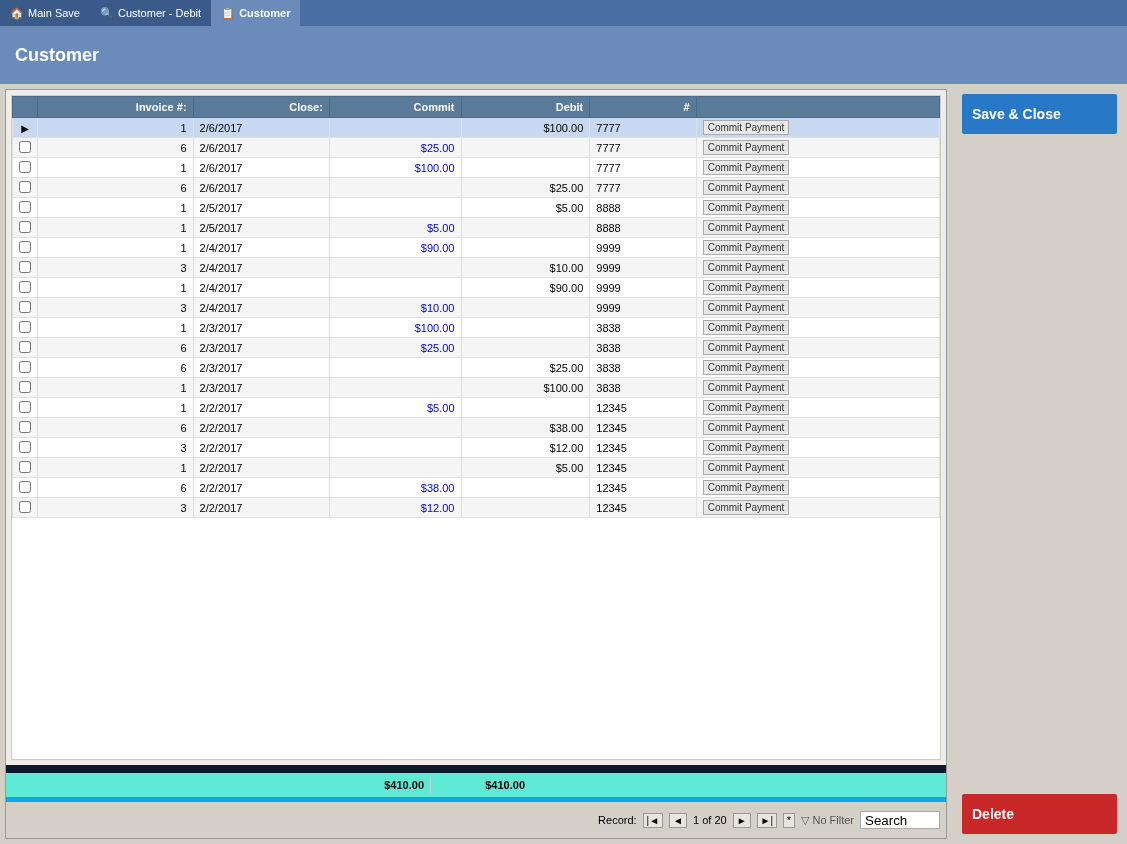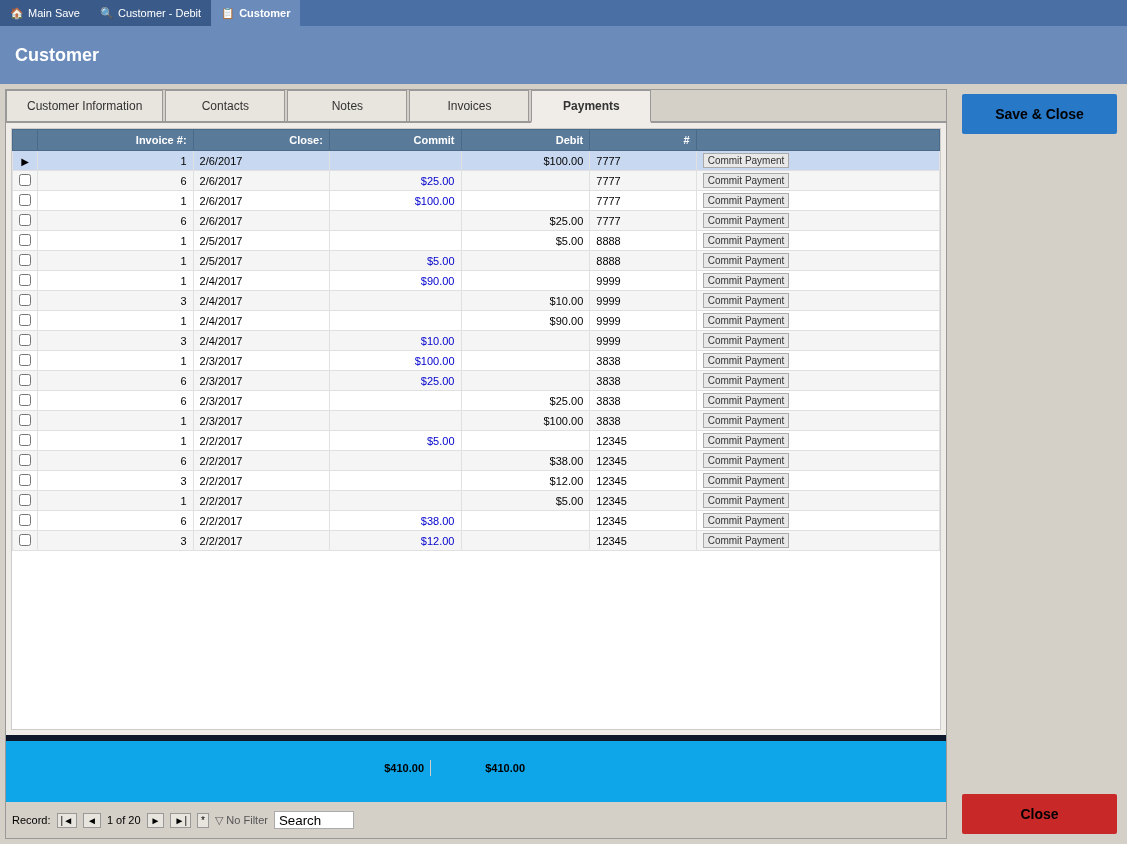--- a/index.html
+++ b/index.html
@@ -36,29 +36,29 @@
     tbody tr.selected { background: #c8d8f0; }
     tbody td { padding: 2px 6px; border: 1px solid #e0e0e0; height: 18px; }
     td.num { text-align: right; }
 
     .commit-btn { background: #e8e8e8; border: 1px solid #aaa; padding: 1px 4px; font-size: 10px; cursor: pointer; color: #333; }
 
     .selector-col { width: 20px; }
     .arrow-indicator { color: #000; font-size: 10px; }
 
     
-    .record-nav { display: flex; align-items: center; background: #d4d0c8; border-top: 7px solid #0ea5e9; padding: 18px 6px; gap: 6px; font-size: 11px; height: 28px; }
+    .record-nav { display: flex; align-items: center; background: #d4d0c8; border-top: 5px solid #0ea5e9; padding: 18px 6px; gap: 6px; font-size: 11px; height: 28px; justify-content: flex-end; }
     .nav-btn { background: #e8e4de; border: 1px solid #999; cursor: pointer; padding: 1px 3px; font-size: 10px; }
     .no-filter { display: flex; align-items: center; gap: 3px; color: #555; }
     .funnel-icon { font-size: 11px; }
     .search-input { border: 1px solid #aaa; padding: 1px 4px; background: #fff; height: 18px; width: 80px; }
 
     
     .sidebar { width: 175px; display: flex; flex-direction: column; padding: 10px; gap: 8px; background: #d4d0c8; }
-    .action-btn { padding: 12px 10px; font-size: 14px; font-weight: bold; cursor: pointer; border: none; color: #000000; text-align: center; border-radius: 2px; }
+    .action-btn { padding: 12px 10px; font-size: 14px; font-weight: bold; cursor: pointer; border: none; color: #ffffff; text-align: left; border-radius: 2px; }
     .btn-blue { background: #2878c8; }
     .btn-red { background: #c82828; }
     .sidebar-spacer { flex: 1; }
 
     .debit-val { color: #0000cc; }
 
     
     input[type="checkbox"] { width: 12px; height: 12px; }
   </style>
 </head>
@@ -80,37 +80,20 @@
 </div>
 
 <div class="app-header">
   <span>Customer</span>
 </div>
 
 <div class="main-container">
 
   <div class="content-area">
 
-    <div class="tabs">
-      <div class="tab">
-        <span>Customer Information</span>
-      </div>
-      <div class="tab">
-        <span>Contacts</span>
-      </div>
-      <div class="tab">
-        <span>Notes</span>
-      </div>
-      <div class="tab">
-        <span>Invoices</span>
-      </div>
-      <div class="tab active">
-        <span>Payments</span>
-      </div>
-    </div>
 
     <div class="table-container">
       <table>
         <thead>
           <tr>
             <th class="selector-col"></th>
             <th>Invoice #:</th>
             <th>Close:</th>
             <th>Commit</th>
             <th>Debit</th>
@@ -296,21 +279,21 @@
               <td>2/2/2017</td>
               <td class="num debit-val">$12.00</td>
               <td class="num"></td>
               <td>12345</td>
               <td><button class="commit-btn">Commit Payment</button></td>
             </tr>
           </tbody>
       </table>
     </div>
 
-    <div style="display:flex; background:#0ea5e9; border-top:6px solid #0f172a; padding:19px 0; font-size:11px; font-weight:bold;">
+    <div style="display:flex; background:#5eead4; border-top:8px solid #0f172a; padding:4px 0; font-size:11px; font-weight:bold;">
       <div style="flex:1;"></div>
 
       <div style="width:290px; display:flex;">
         <div style="width:100px; text-align:right; padding:2px 6px; border-right:1px solid #ccc;">$410.00</div>
         <div style="width:100px; text-align:right; padding:2px 6px;">$410.00</div>
       </div>
       <div style="flex:1;"></div>
     </div>
 
     <div class="record-nav">
@@ -326,16 +309,16 @@
         <span>No Filter</span>
       </div>
       <input class="search-input" type="text" value="Search" placeholder="Search" style="">
     </div>
 
   </div>
 
   <div class="sidebar">
     <button class="action-btn btn-blue">Save &amp; Close</button>
     <div class="sidebar-spacer"></div>
-    <button class="action-btn btn-red">Close</button>
+    <button class="action-btn btn-red">Delete</button>
   </div>
 
 </div>
 
 </body></html>

